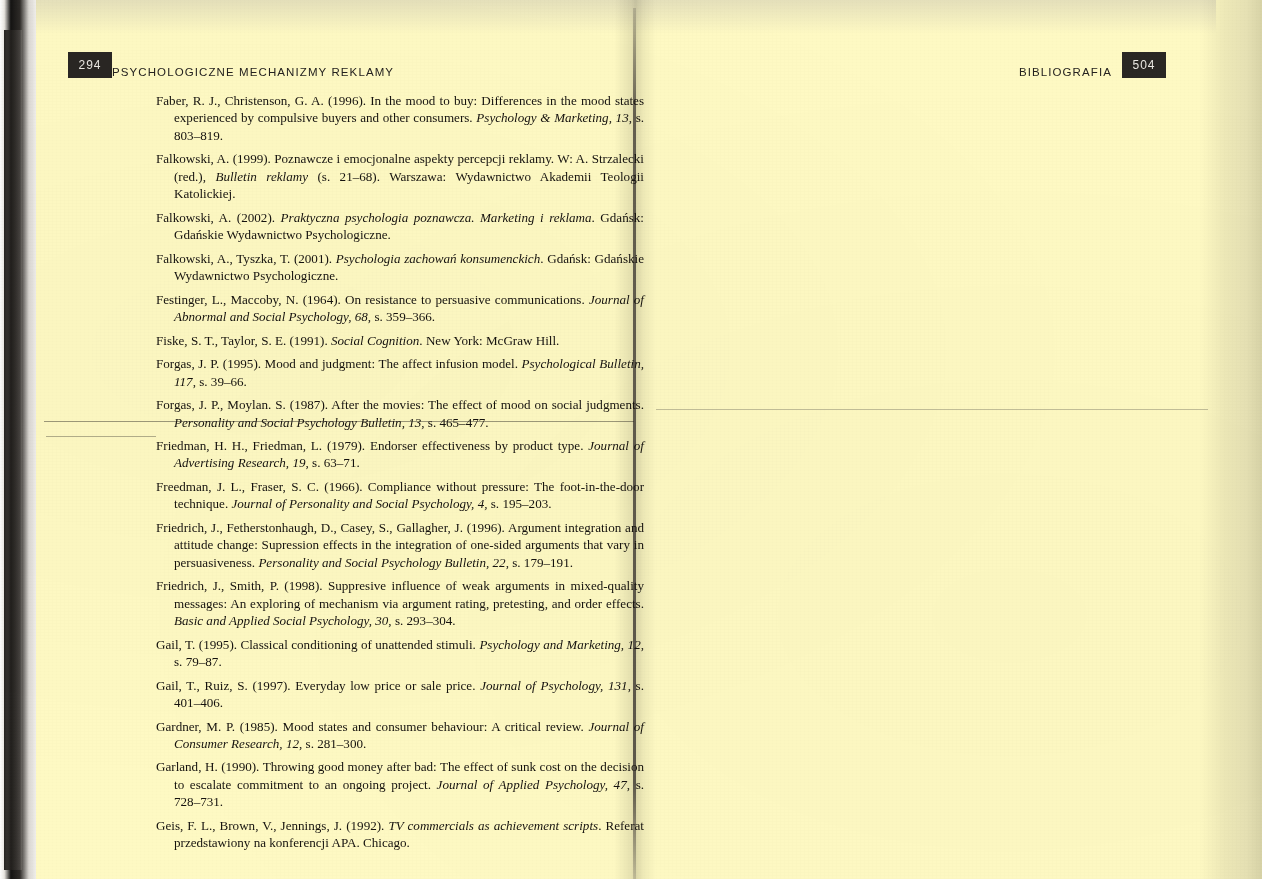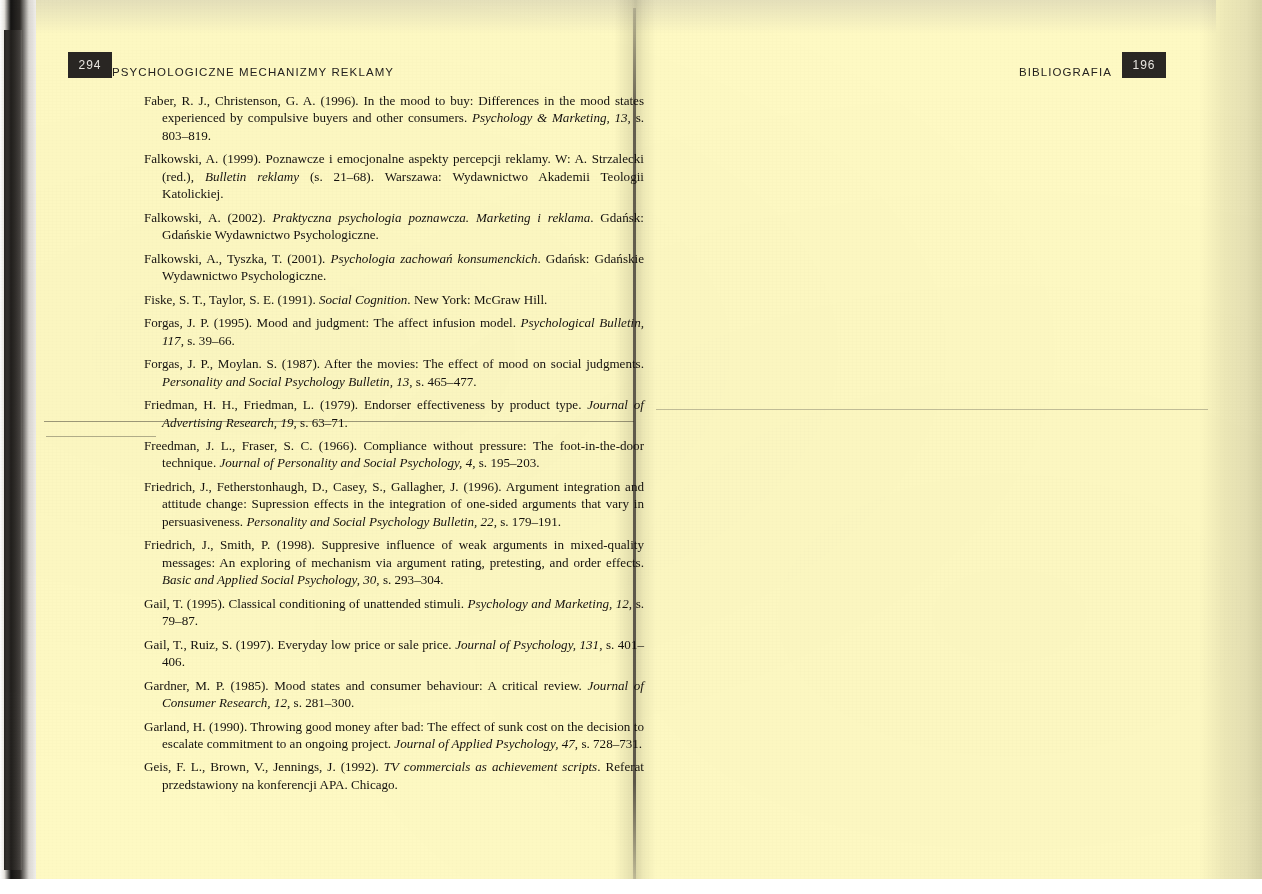--- a/index.html
+++ b/index.html
@@ -129,21 +129,21 @@
     position: absolute;
     top: 92px;
     font-size: 13.1px;
     line-height: 1.335;
     text-align: justify;
     text-justify: inter-word;
   }
   .refs.left  { left: 108px; width: 500px; }
 
   .ref {
-    margin: 0 0 6.0px 0;
+    margin: 0 0 6.0px 12px;
     padding-left: 18px;
     text-indent: -18px;
   }
   .ref i { font-style: italic; }
 
   
   .scanline-a {
     position: absolute;
     left: 44px;
     top: 421px;
@@ -194,37 +194,38 @@
   <div class="right-smudge"></div>
 
   <div class="page-side page-left">
     <div class="folio left">294</div>
     <div class="running-head left">PSYCHOLOGICZNE MECHANIZMY REKLAMY</div>
     <div class="refs left">
         <p class="ref">Faber, R. J., Christenson, G. A. (1996). In the mood to buy: Differences in the mood states experienced by compulsive buyers and other consumers. <i>Psychology &amp; Marketing, 13</i>, s. 803–819.</p>
         <p class="ref">Falkowski, A. (1999). Poznawcze i emocjonalne aspekty percepcji reklamy. W: A. Strzalecki (red.), <i>Bulletin reklamy</i> (s. 21–68). Warszawa: Wydawnictwo Akademii Teologii Katolickiej.</p>
         <p class="ref">Falkowski, A. (2002). <i>Praktyczna psychologia poznawcza. Marketing i reklama</i>. Gdańsk: Gdańskie Wydawnictwo Psychologiczne.</p>
         <p class="ref">Falkowski, A., Tyszka, T. (2001). <i>Psychologia zachowań konsumenckich</i>. Gdańsk: Gdańskie Wydawnictwo Psychologiczne.</p>
+        <p class="ref">Festinger, L., Maccoby, N. (1964). On resistance to persuasive communications. <i>Journal of Abnormal and Social Psychology, 68</i>, s. 359–366.</p>
         <p class="ref">Fiske, S. T., Taylor, S. E. (1991). <i>Social Cognition</i>. New York: McGraw Hill.</p>
         <p class="ref">Forgas, J. P. (1995). Mood and judgment: The affect infusion model. <i>Psychological Bulletin, 117</i>, s. 39–66.</p>
         <p class="ref">Forgas, J. P., Moylan. S. (1987). After the movies: The effect of mood on social judgments. <i>Personality and Social Psychology Bulletin, 13</i>, s. 465–477.</p>
         <p class="ref">Friedman, H. H., Friedman, L. (1979). Endorser effectiveness by product type. <i>Journal of Advertising Research, 19</i>, s. 63–71.</p>
         <p class="ref">Freedman, J. L., Fraser, S. C. (1966). Compliance without pressure: The foot-in-the-door technique. <i>Journal of Personality and Social Psychology, 4</i>, s. 195–203.</p>
         <p class="ref">Friedrich, J., Fetherstonhaugh, D., Casey, S., Gallagher, J. (1996). Argument integration and attitude change: Supression effects in the integration of one-sided arguments that vary in persuasiveness. <i>Personality and Social Psychology Bulletin, 22</i>, s. 179–191.</p>
         <p class="ref">Friedrich, J., Smith, P. (1998). Suppresive influence of weak arguments in mixed-quality messages: An exploring of mechanism via argument rating, pretesting, and order effects. <i>Basic and Applied Social Psychology, 30</i>, s. 293–304.</p>
         <p class="ref">Gail, T. (1995). Classical conditioning of unattended stimuli. <i>Psychology and Marketing, 12</i>, s. 79–87.</p>
         <p class="ref">Gail, T., Ruiz, S. (1997). Everyday low price or sale price. <i>Journal of Psychology, 131</i>, s. 401–406.</p>
         <p class="ref">Gardner, M. P. (1985). Mood states and consumer behaviour: A critical review. <i>Journal of Consumer Research, 12</i>, s. 281–300.</p>
         <p class="ref">Garland, H. (1990). Throwing good money after bad: The effect of sunk cost on the decision to escalate commitment to an ongoing project. <i>Journal of Applied Psychology, 47</i>, s. 728–731.</p>
         <p class="ref">Geis, F. L., Brown, V., Jennings, J. (1992). <i>TV commercials as achievement scripts</i>. Referat przedstawiony na konferencji APA. Chicago.</p>
       </div>
   </div>
 
   <div class="page-side page-right">
-    <div class="folio right">196</div>
+    <div class="folio right">504</div>
     <div class="running-head right">BIBLIOGRAFIA</div>
 
   </div>
 
   <div class="scanline-a"></div>
   <div class="scanline-b"></div>
   <div class="scanline-c"></div>
 
 </div>
 

